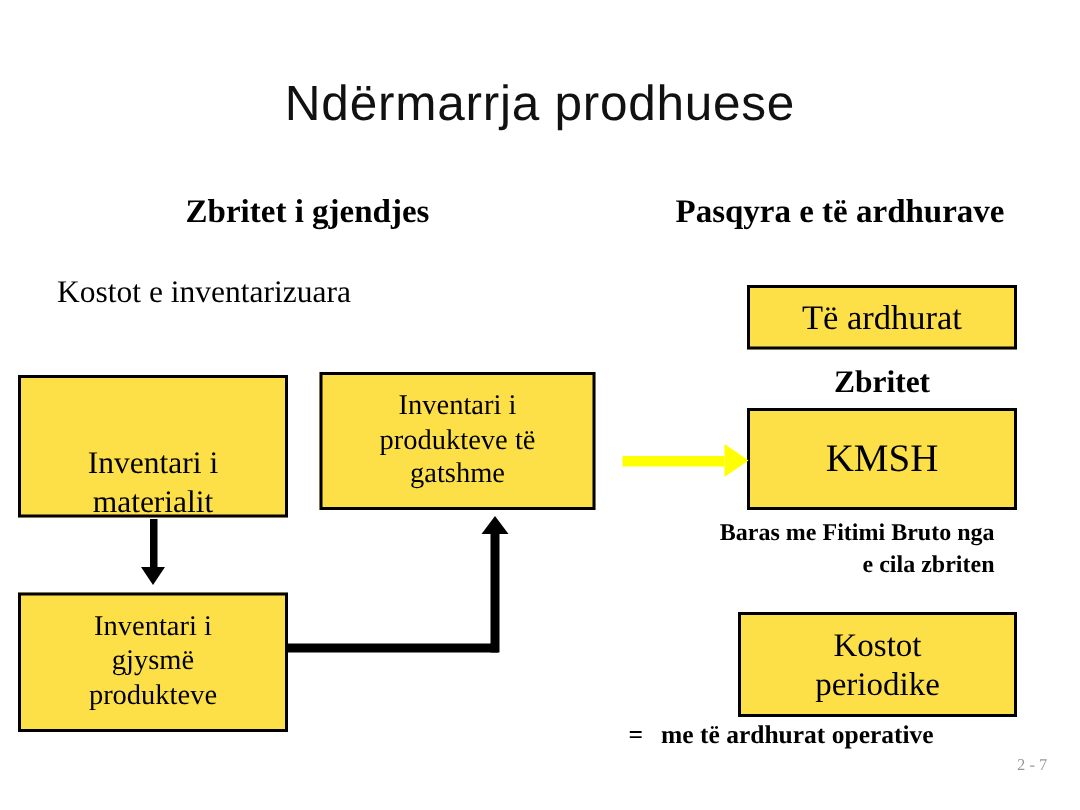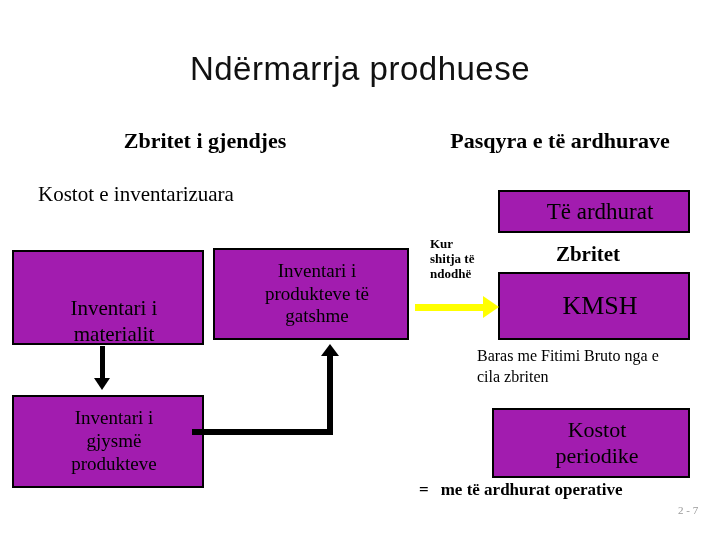--- a/index.html
+++ b/index.html
@@ -28,22 +28,21 @@
   .section-label{
     position:absolute;left:38px;top:182px;
     font-weight:normal;font-size:21px;
   }
   .box{
     position:absolute;
     border:2px solid #000;
     display:flex;align-items:center;justify-content:center;
     text-align:center;
     line-height:1.2;
-    background:#a21caf;
-    padding-left:12px;
+    background:#fde047;
   }
   .box .inner{display:block;margin:0 auto;}
   .box-material{left:12px;top:250px;width:176px;height:91px;font-size:21px;}
   .box-material .inner{width:132px;margin-top:48px;}
   .box-finished{left:213px;top:248px;width:180px;height:88px;font-size:19px;}
   .box-finished .inner{width:130px;}
   .box-revenues{left:498px;top:190px;width:176px;height:39px;font-size:23px;}
   .box-kmsh{left:498px;top:272px;width:176px;height:64px;font-size:26px;}
   .box-semi{left:12px;top:395px;width:176px;height:89px;font-size:19px;}
   .box-semi .inner{width:122px;}
@@ -52,21 +51,21 @@
   .zbritet{
     position:absolute;left:498px;top:242px;width:180px;
     text-align:center;font-weight:bold;font-size:21px;
   }
   .kur-shitja{
     position:absolute;left:430px;top:236px;width:52px;
     font-weight:bold;font-size:13px;line-height:1.16;
   }
   .baras-note{
     position:absolute;left:477px;top:346px;width:186px;
-    text-align:left;font-weight:normal;font-size:16px;line-height:1.3;
+    text-align:right;font-weight:bold;font-size:16px;line-height:1.3;
   }
   .equals-row{
     position:absolute;left:419px;top:480px;
     display:flex;gap:12px;
     font-weight:bold;font-size:17px;
   }
   .page-number{
     position:absolute;left:678px;top:504px;
     font-family:Liberation Serif, serif;
     font-size:11px;color:#999;
@@ -126,21 +125,20 @@
   <div class="box box-revenues">
     <span class="inner">Të ardhurat</span>
   </div>
 
   <div class="zbritet">Zbritet</div>
 
   <div class="box box-kmsh">
     <span class="inner">KMSH</span>
   </div>
 
-  <div class="kur-shitja">Kur shitja të ndodhë</div>
 
   <div class="yellow-arrow">
     <div class="shaft"></div>
     <div class="head"></div>
   </div>
 
   <div class="baras-note">Baras me Fitimi Bruto nga e cila zbriten</div>
 
   <div class="box box-semi">
     <span class="inner">Inventari i gjysmë produkteve</span>

